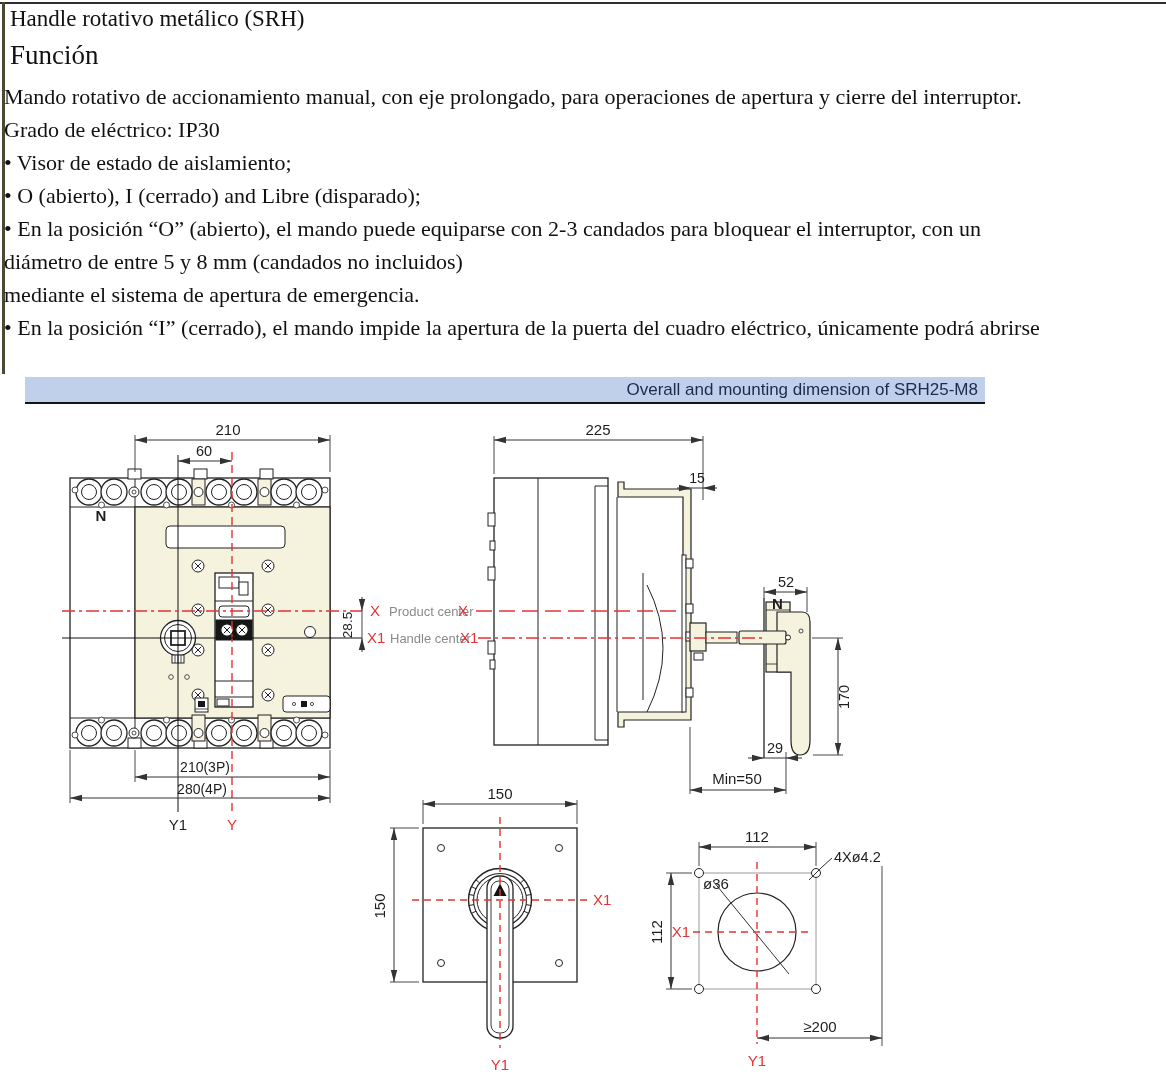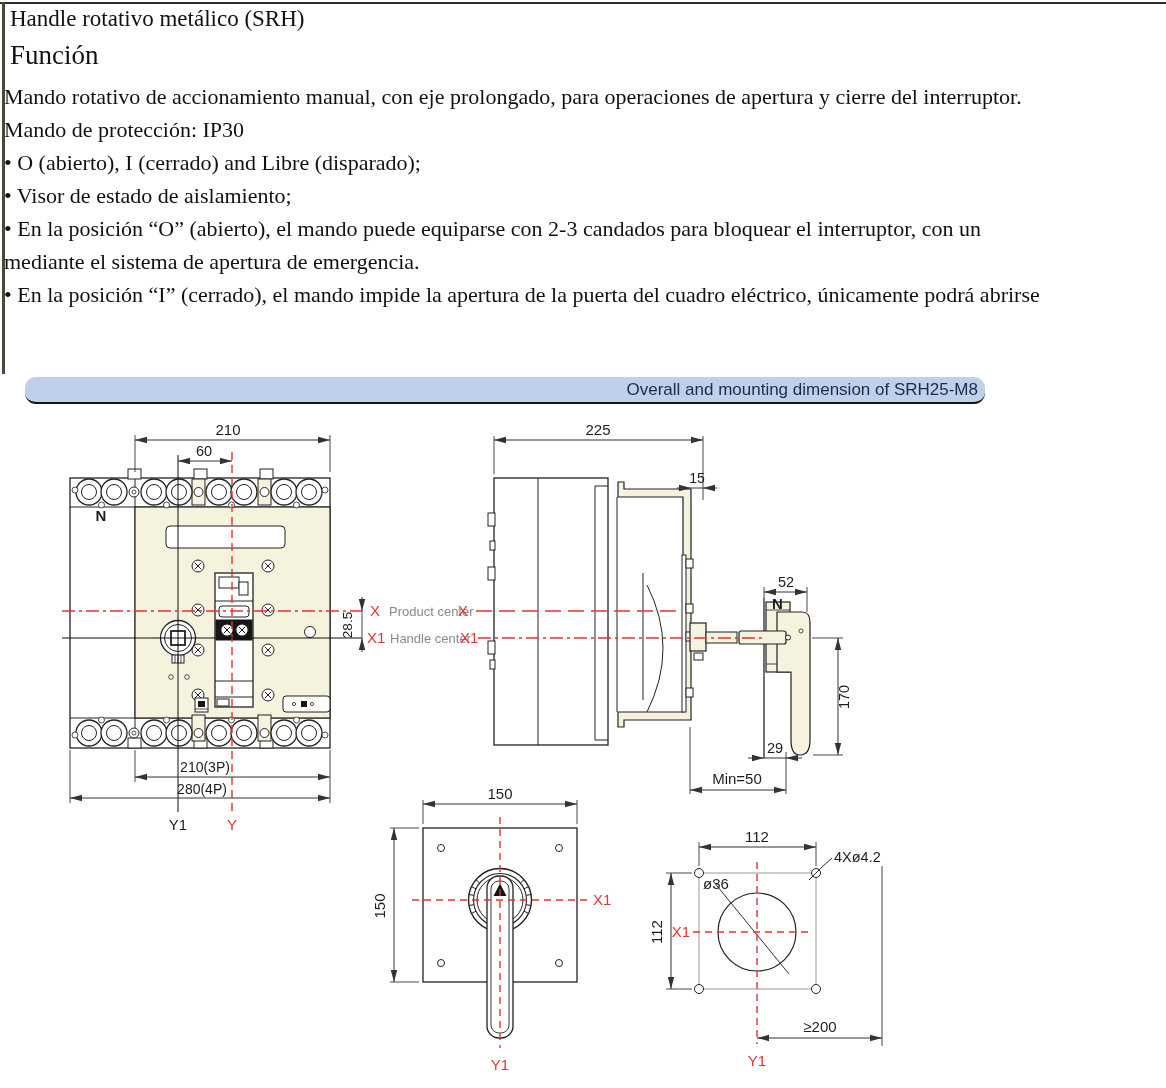--- a/index.html
+++ b/index.html
@@ -19,21 +19,21 @@
   .page-top-border{left:0;top:2px;width:1166px;height:2px;background:#2e2e2e;}
   .page-left-border{left:2px;top:2px;width:3px;height:372px;background:#4a4a33;}
   .doc-title{left:10px;top:6px;font-size:23px;white-space:nowrap;}
   .doc-subtitle{left:10px;top:40px;font-size:27px;white-space:nowrap;}
   .doc-body{left:4px;top:80px;width:1150px;font-size:22px;line-height:33px;}
   .doc-body div{white-space:nowrap;}
   .banner{
     left:25px;top:377px;width:960px;height:27px;background:var(--banner-bg);
     border-bottom:2.5px solid #141414;display:flex;align-items:center;justify-content:flex-end;
     padding-right:7px;box-sizing:border-box;
-    font-family:"Liberation Sans", sans-serif;font-size:17px;color:var(--banner-text);border-radius:11px;
+    font-family:"Liberation Sans", sans-serif;font-size:17px;color:var(--banner-text);
   }
   svg{position:absolute;left:0;top:0;}
   svg text{
     font-family:"Liberation Sans", sans-serif;fill:#1d1d1d;font-size:15px;
   }
   .ol{fill:#ffffff;stroke:var(--line-dark);stroke-width:1.3;}
   .olb{fill:var(--panel-beige);stroke:var(--line-dark);stroke-width:1.2;}
   .thin{stroke-width:1;}
   .hair{stroke-width:0.8;}
   .nofill{fill:none;}
@@ -54,24 +54,25 @@
 <body>
 
 <div class="abs page-top-border"></div>
 <div class="abs page-left-border"></div>
 
 <div class="abs doc-title">Handle rotativo metálico (SRH)</div>
 <div class="abs doc-subtitle">Función</div>
 
 <div class="abs doc-body">
   <div>Mando rotativo de accionamiento manual, con eje prolongado, para operaciones de apertura y cierre del interruptor.</div>
-  <div>Mando de protección: IP30</div>
+  <div>Grado de eléctrico: IP30</div>
+  <div>• Visor de estado de aislamiento;</div>
   <div>• O (abierto), I (cerrado) and Libre (disparado);</div>
-  <div>• Visor de estado de aislamiento;</div>
   <div>• En la posición “O” (abierto), el mando puede equiparse con 2-3 candados para bloquear el interruptor, con un</div>
+  <div>diámetro de entre 5 y 8 mm (candados no incluidos)</div>
   <div>mediante el sistema de apertura de emergencia.</div>
   <div>• En la posición “I” (cerrado), el mando impide la apertura de la puerta del cuadro eléctrico, únicamente podrá abrirse</div>
 </div>
 
 <div class="abs banner">
   <span>Overall and mounting dimension of SRH25-M8</span>
 </div>
 
 <svg width="1166" height="1088" viewBox="0 0 1166 1088">
   <defs>

